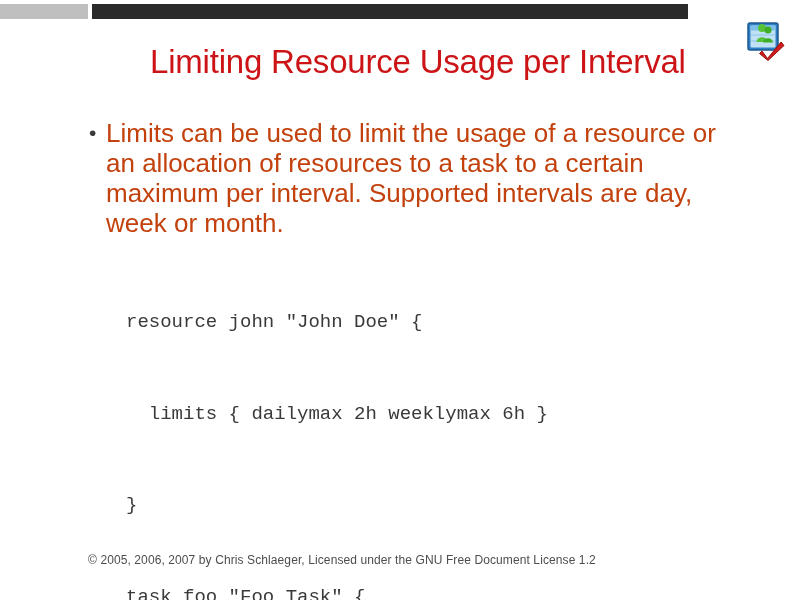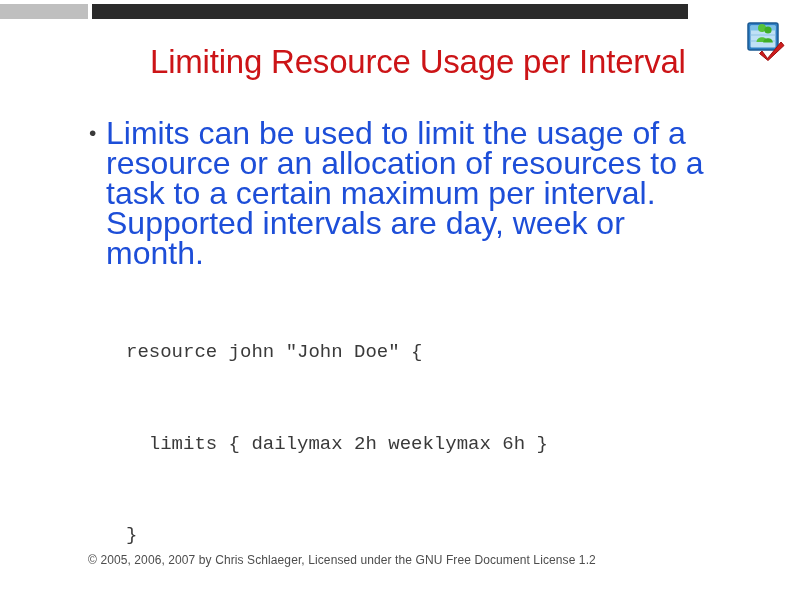--- a/index.html
+++ b/index.html
@@ -82,23 +82,23 @@
     flex: 0 0 20px;
     font-size: 21px;
     line-height: 30px;
     color: #3a3a3a;
     text-align: left;
     padding-left: 3px;
     box-sizing: border-box;
   }
   .bullet-text {
     flex: 1 1 auto;
-    font-size: 32px;
+    font-size: 26px;
     line-height: 30px;
-    color: #1d4ed8;
+    color: #c2410c;
     max-width: 620px;
   }
 
   .code-block {
     margin-top: 8px;
     margin-left: 40px;
     font-family: "Liberation Mono", "DejaVu Sans Mono", monospace;
     font-size: 19px;
     line-height: 30.5px;
     color: #3a3a3a;

